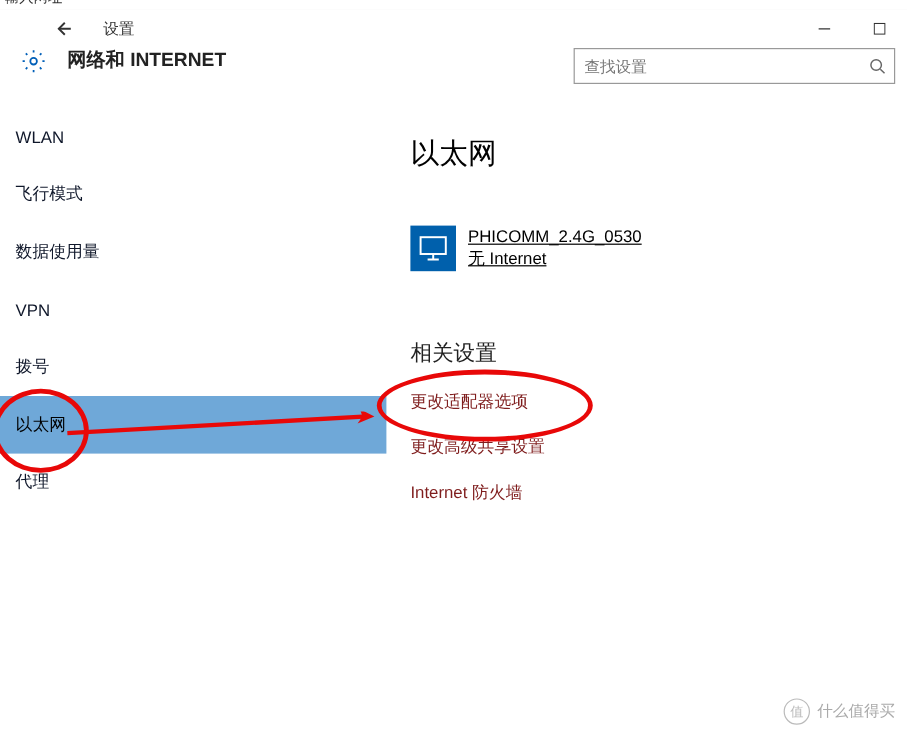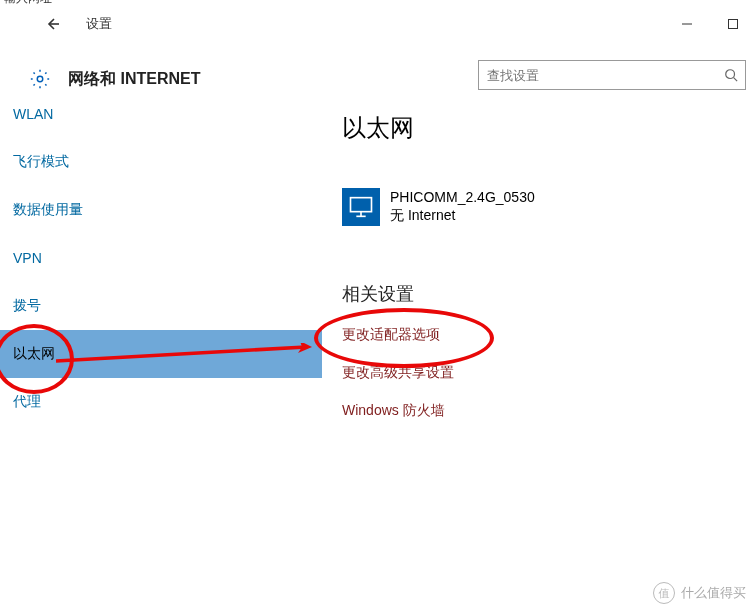--- a/index.html
+++ b/index.html
@@ -6,34 +6,34 @@
   body { width:756px; height:612px; background:#f2f2f2; overflow:hidden; position:relative; }
   .addrbar { height:8px; display:flex; align-items:center; padding-left:4px; font-size:12px; color:#333; background:#fff; line-height:0;}
   .addrbar span { position:relative; top:-6px; }
   .window { position:relative; width:756px; height:604px; background:#fff; }
   .titlebar { height:32px; display:flex; align-items:center;margin-left:36px; }
   .tb-back { width:32px; height:32px; display:flex; align-items:center; justify-content:center; color:#666;}
   .tb-title { margin-left:18px; font-size:13px; color:#333; }
   .tb-spacer { flex:1; }
   .win-btn { width:46px; height:32px; display:flex; align-items:center; justify-content:center; color:#555; }
   .win-btn svg { width:10px; height:10px; }
-  .header { height:50px; display:flex; align-items:flex-end;padding-left:12px; }
+  .header { height:50px; display:flex; align-items:flex-start; }
   .gear { width:56px; display:flex; align-items:center; justify-content:center;}
   .gear svg { width:22px; height:22px; color:#005fb8; fill:none; stroke:#005fb8; stroke-width:1.6;}
   .header-title { font-size:16px; font-weight:600; color:#222; flex:1;}
   .searchwrap { width:268px; height:30px; margin-right:10px; border:1px solid #999; display:flex; align-items:center;margin-left:24px;}
   .searchwrap input { border:none; outline:none; flex:1; padding:0 8px; font-size:13px; color:#333; background:transparent;}
   .searchwrap .sicon { width:28px; display:flex; align-items:center; justify-content:center; color:#666;}
   .body { display:flex; height:calc(100% - 90px); }
   .sidebar { width:322px; border-right:0; }
-  .side-item { height:48px; display:flex; align-items:center; padding-left:13px; font-size:14px; color:#0369a1; cursor:pointer; position:relative;}
+  .side-item { height:48px; display:flex; align-items:center; padding-left:13px; font-size:14px; color:#0f172a; cursor:pointer; position:relative;}
   .side-item.sel { background:#6fa8d8; color:#000; }
   .main { flex:1; padding:22px 0 0 20px; }
   .page-title { font-size:24px; font-weight:400; margin-bottom:44px; color:#000; }
-  .netrow { display:flex; align-items:flex-start; }
+  .netrow { display:flex; align-items:flex-start;text-decoration:underline; }
   .neticon { width:38px; height:38px; background:#0060ac; display:flex; align-items:center; justify-content:center; }
   .neticon svg{ width:28px; height:28px; stroke:#fff; fill:none; stroke-width:1.4;}
   .nettxt { margin-left:10px; font-size:14px; line-height:18px;}
   .related-h { margin-top:56px; font-size:18px; font-weight:400; color:#222; margin-bottom:20px;}
   .linklist a { display:block; font-size:14px; color:#7f1d1d; text-decoration:none; margin-bottom:20px;}
   .watermark { position:absolute; right:10px; bottom:8px; font-size:13px; color:#aaa; display:flex; align-items:center; gap:6px;}
   .watermark .badge{ width:22px; height:22px; border-radius:50%; border:1.5px solid #bbb; display:flex; align-items:center; justify-content:center; font-size:11px; color:#bbb;}
   
   .anno { position:absolute; inset:0; pointer-events:none;}
   .rc{ position:absolute; border:4px solid #e80808; border-radius:50%;}
@@ -131,21 +131,21 @@
         <div class="nettxt">
           <div>PHICOMM_2.4G_0530</div>
           <div>无 Internet</div>
         </div>
       </div>
 
       <div class="related-h">相关设置</div>
       <div class="linklist">
         <a href="#">更改适配器选项</a>
         <a href="#">更改高级共享设置</a>
-        <a href="#">Windows 防火墙</a>
+        <a href="#">Internet 防火墙</a>
       </div>
     </div>
   </div>
 
   <div class="watermark">
     <span class="badge">值</span>
     <span>什么值得买</span>
   </div>
 
   <div class="anno">

